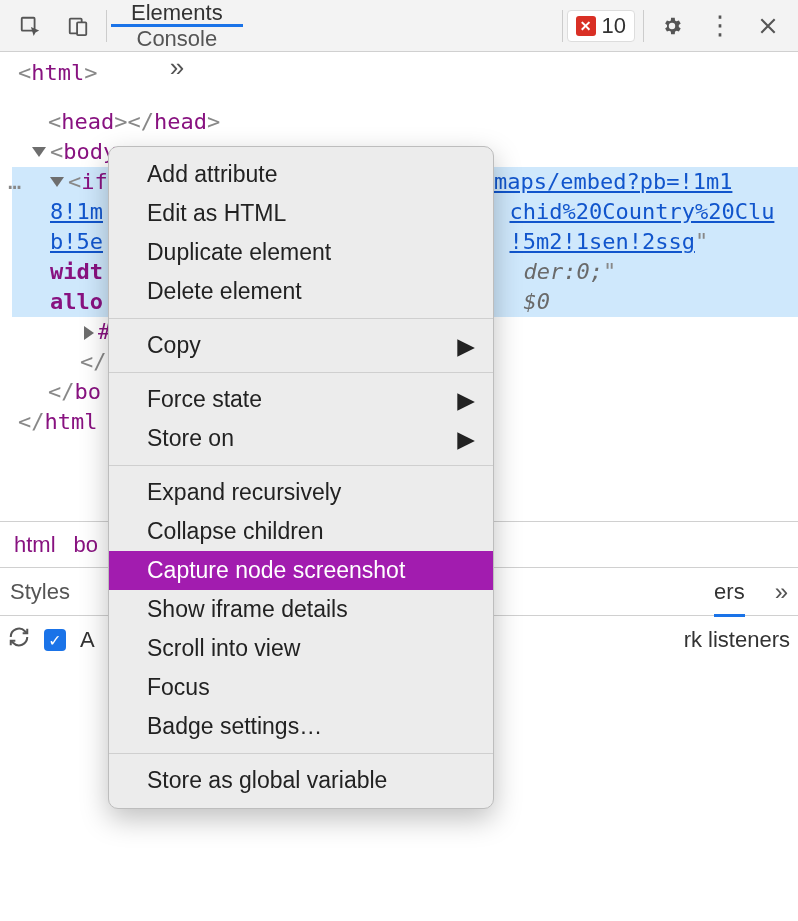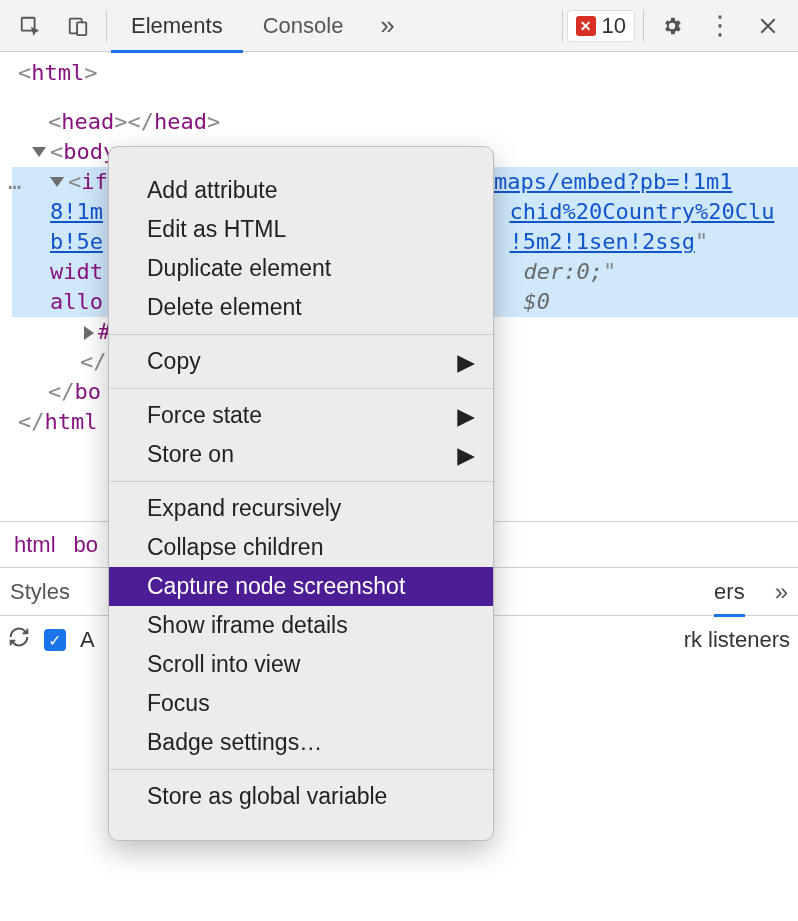--- a/index.html
+++ b/index.html
@@ -33,20 +33,21 @@
   .tool-sep {
     width: 1px;
     height: 32px;
     background: #ccc;
     margin: 0 4px;
   }
   .tabs {
     display: flex;
     align-items: center;
     height: 52px;
+    flex-direction: column;
   }
   .tab {
     padding: 0 20px;
     height: 100%;
     display: flex;
     align-items: center;
     color: #555;
     position: relative;
   }
   .tab.active {
@@ -84,21 +85,21 @@
     font-family: Menlo, Consolas, monospace;
     font-size: 22px;
     line-height: 30px;
     padding: 6px 0 6px 12px;
     border-bottom: 1px solid #d0d0d0;
     height: 470px;
   }
   .br-punc { color: #888; }
   .tagname { color: #881280; }
   .attr-url { color: #1155cc; text-decoration: underline; }
-  .attr-plain { color: #881280; }
+  .attr-plain { color: #881280; font-weight: bold; }
   .style-val { color: #6a6a6a; font-style: italic; }
   .line { white-space: nowrap; }
   .highlight { background: #cfe8fc; }
   .triangle {
     display: inline-block;
     width: 0; height: 0;
     border-left: 7px solid transparent;
     border-right: 7px solid transparent;
     border-top: 10px solid #6e6e6e;
     margin-right: 4px;
@@ -169,32 +170,32 @@
   
   .ctx-menu {
     position: absolute;
     top: 146px;
     left: 108px;
     width: 386px;
     background: #ececec;
     border: 1px solid #bdbdbd;
     border-radius: 10px;
     box-shadow: 0 10px 28px rgba(0,0,0,0.25);
-    padding: 24px 0;
+    padding: 8px 0;
     z-index: 100;
     font-size: 23px;
   }
   .ctx-item {
     padding: 6px 38px;
     color: #222;
     position: relative;
     white-space: nowrap;
   }
   .ctx-item.sel {
-    background: #4c1d95;
+    background: #a21caf;
     color: #fff;
   }
   .ctx-sep {
     height: 1px;
     background: #cfcfcf;
     margin: 7px 0;
   }
   .ctx-arrow {
     position: absolute;
     right: 18px;

